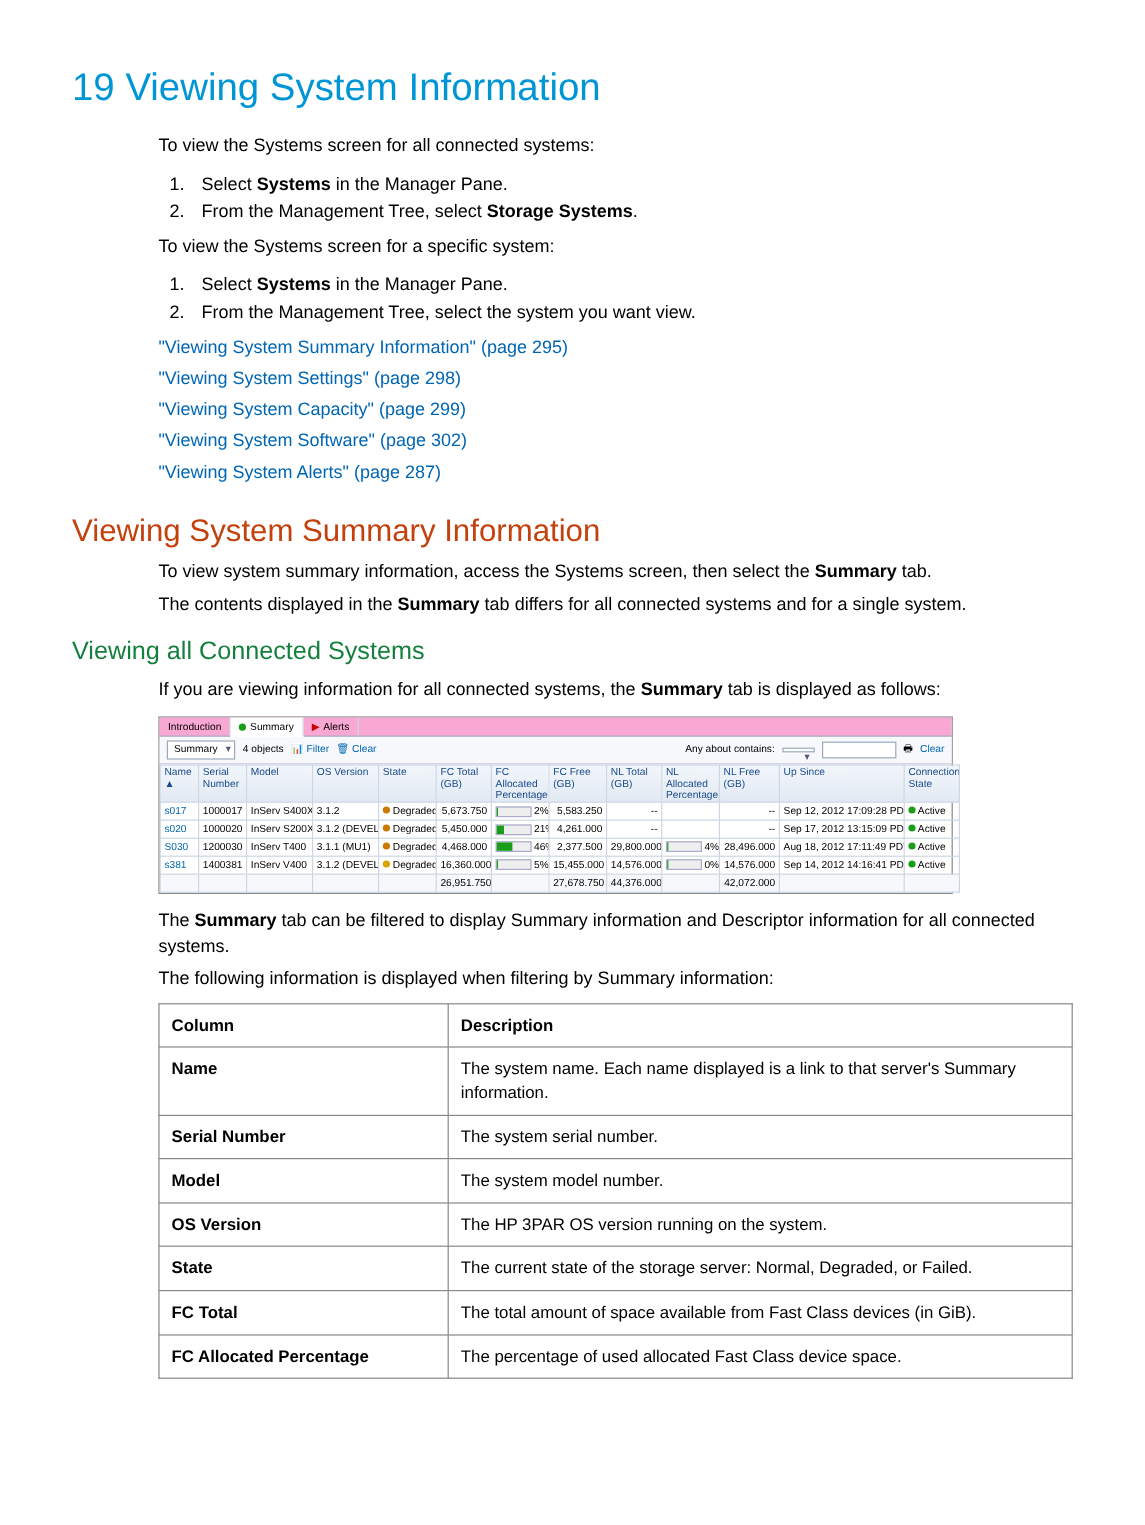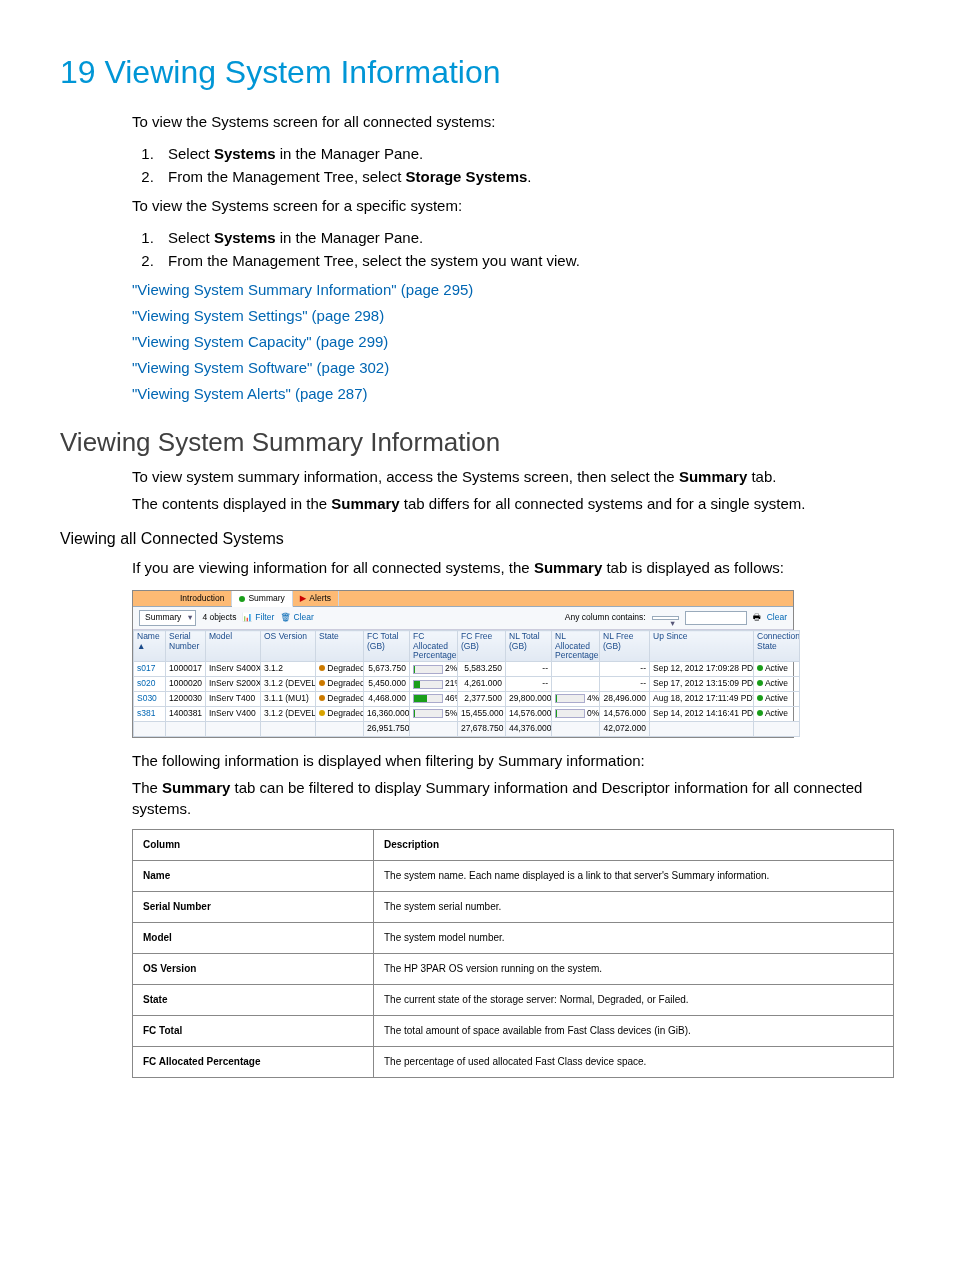--- a/index.html
+++ b/index.html
@@ -14,27 +14,27 @@
   }
   h1 {
     font-weight: 300;
     font-size: 32px;
     color: #0096d6;
     margin: 0 0 16px 0;
   }
   h2 {
     font-weight: 300;
     font-size: 26px;
-    color: #404040;
+    color: #c2410c;
     margin: 20px 0 6px 0;
   }
   h3 {
     font-weight: 300;
-    font-size: 16px;
-    color: #000000;
+    font-size: 21px;
+    color: #15803d;
     margin: 14px 0 4px 0;
   }
   .body-indent {
     margin-left: 72px;
   }
   p { margin: 6px 0; }
   ol {
     margin: 11px 0 8px 0;
     padding-left: 26px;
   }
@@ -58,22 +58,21 @@
   .ss-title {
     background: linear-gradient(#eef3f9,#d8e4f1);
     color: #1a4a8a;
     padding: 2px 6px;
     border-bottom: 1px solid #9ab;
   }
   .ss-tabs {
     display:flex;
     gap: 0;
     border-bottom: 1px solid #9ab;
-    background:#fdba74;
-    padding-left:40px;
+    background:#f9a8d4;
   }
   .ss-tab {
     padding: 2px 7px;
     border-right: 1px solid #ccd6e2;
     display:flex;
     gap:3px;
     align-items:center;
   }
   .ss-tab.active { background:#fff; border-bottom:1px solid #fff; margin-bottom:-1px;}
   .dot-green{display:inline-block;width:6px;height:6px;border-radius:50%;background:#1a9e1a;}
@@ -118,21 +117,21 @@
   table.desc {
     border-collapse: collapse;
     width: 100%;
     margin-top: 10px;
   }
   table.desc th, table.desc td {
     border: 1px solid #888;
     padding: 8px 10px;
     text-align: left;
     vertical-align: top;
-    font-size: 10px;
+    font-size: 14px;
   }
   table.desc th {
     font-weight: bold;
     background: #fff;
   }
   .col1 { width: 220px; font-weight: bold; }
 </style>
 </head>
 <body>
 
@@ -207,21 +206,21 @@
         <span class="tri-red">▶</span>
         <span>Alerts</span>
       </div>
   </div>
   <div class="ss-toolbar">
     <span class="ss-dd">Summary</span>
     <span>4 objects</span>
     <span class="ss-link">📊 <span>Filter</span></span>
     <span class="ss-link">🗑 <span>Clear</span></span>
     <span class="spacer"></span>
-    <span>Any column contains:</span>
+    <span>Any about contains:</span>
     <span class="ss-dd" style="width:6px"></span>
     <span class="ss-input"></span>
     <span>🖶</span>
     <span class="ss-link">Clear</span>
   </div>
   <table class="ss-table">
     <colgroup>
       <col style="width:32px">
         <col style="width:40px">
         <col style="width:55px">
@@ -329,26 +328,26 @@
         <td></td>
         <td class="num">42,072.000</td>
         <td></td>
           <td></td>
       </tr>
     </tfoot>
   </table>
 </div>
 
 <div class="body-indent">
-  <p>The following information is displayed when filtering by Summary information:</p>
   <p>
     <span>The</span>
     <b>Summary</b>
     <span>tab can be filtered to display Summary information and Descriptor information for all connected systems.</span>
   </p>
+  <p>The following information is displayed when filtering by Summary information:</p>
 
   <table class="desc">
     <thead>
       <tr>
         <th class="col1">Column</th>
         <th>Description</th>
       </tr>
     </thead>
     <tbody id="desc-rows">
         <tr>

